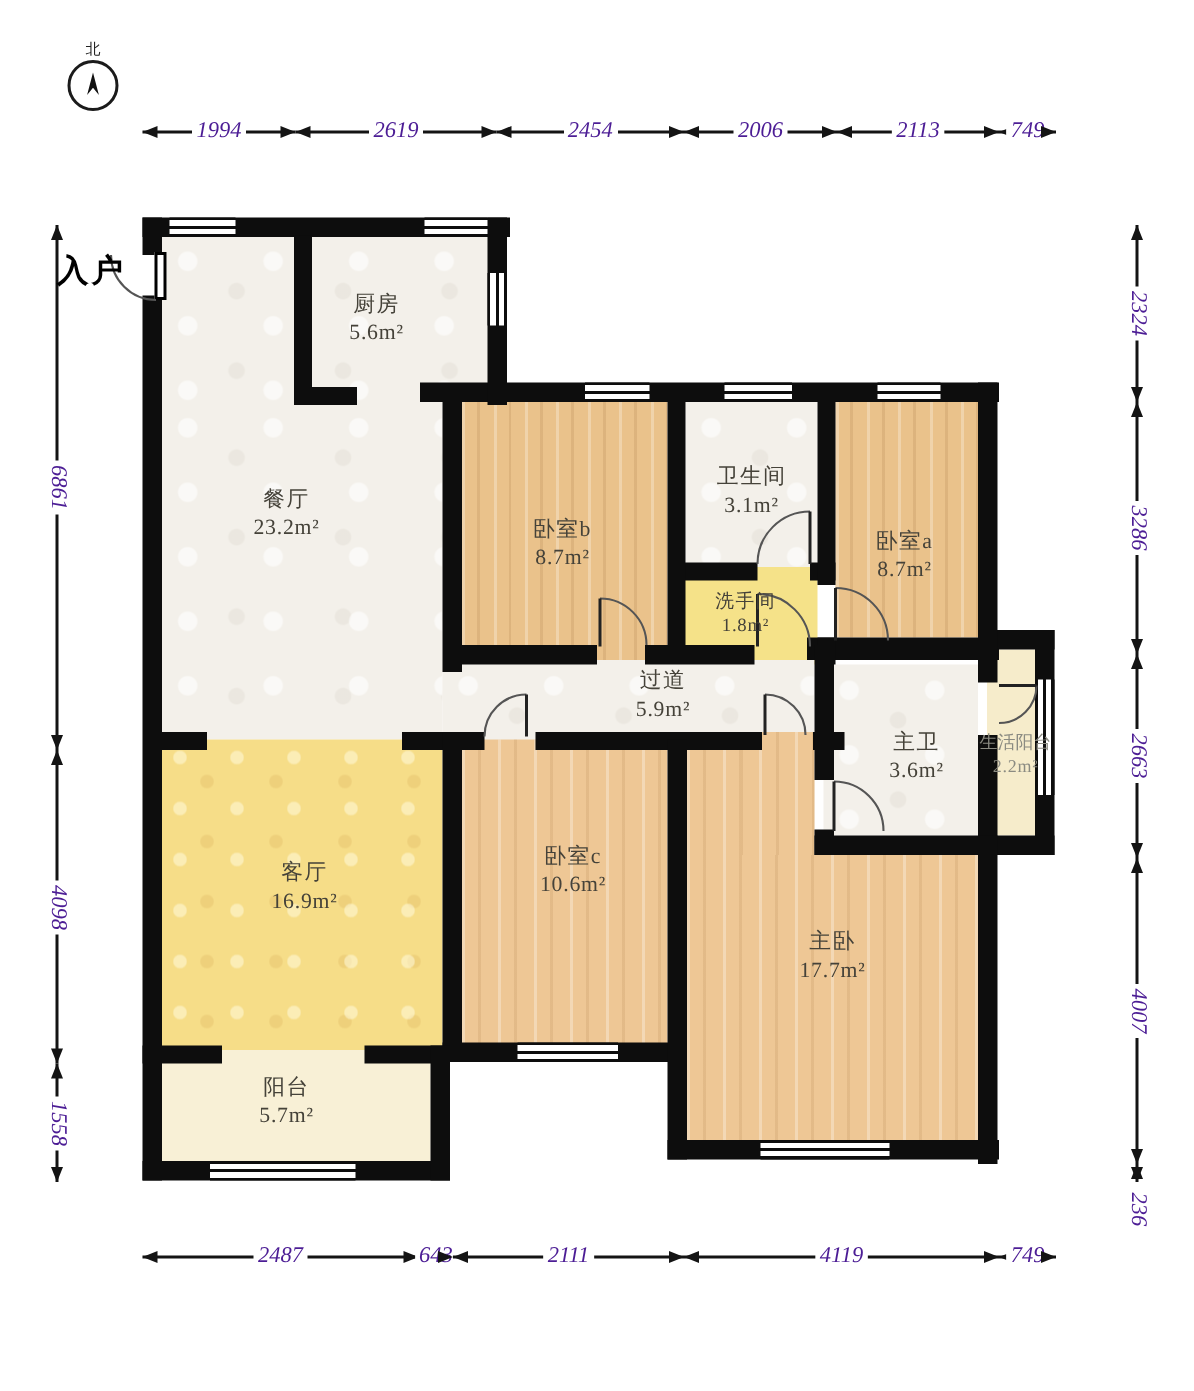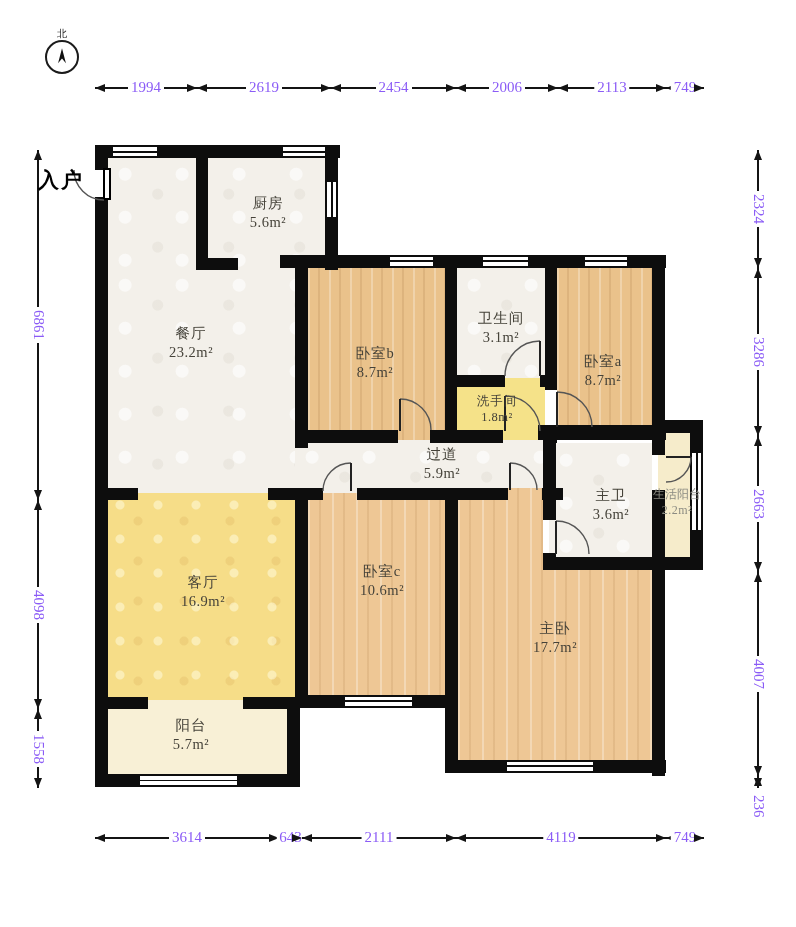--- a/index.html
+++ b/index.html
@@ -38,21 +38,21 @@
      z-index:20;white-space:nowrap;line-height:1.3;}
   .room-label .rname{display:block;font-size:14.5px;letter-spacing:1px;}
   .room-label .rarea{display:block;font-size:14.5px;letter-spacing:.5px;}
   .room-label.small .rname,.room-label.small .rarea{font-size:12.5px;}
   .room-label.ghost{color:#8b8b82;}
   .room-label.ghost .rname{font-size:12px;letter-spacing:0;}
   .room-label.ghost .rarea{font-size:12px;}
   #entrance-label{position:absolute;left:38px;top:166px;font-size:21px;font-weight:bold;color:#000;
      z-index:21;letter-spacing:2px;}
   
-  .dim{position:absolute;z-index:5;color:#8b5cf6;}
+  .dim{position:absolute;z-index:5;color:#4c1d95;font-style:italic;}
   .dim-h{height:0;border-top:2px solid #141414;}
   .dim-h::before{content:"";position:absolute;left:0;top:-5px;width:0;height:0;
      border-top:4px solid transparent;border-bottom:4px solid transparent;border-right:10px solid #141414;}
   .dim-h::after{content:"";position:absolute;right:0;top:-5px;width:0;height:0;
      border-top:4px solid transparent;border-bottom:4px solid transparent;border-left:10px solid #141414;}
   .dim-h>span{position:absolute;left:50%;top:-1px;transform:translate(-50%,-50%);background:#fff;
      padding:0 3px;font-size:15px;line-height:1.15;}
   .dim-v{width:0;border-left:2px solid #141414;}
   .dim-v::before{content:"";position:absolute;top:0;left:-5px;width:0;height:0;
      border-left:4px solid transparent;border-right:4px solid transparent;border-bottom:10px solid #141414;}
@@ -154,21 +154,21 @@
       <path d="M540,341 L540,376"></path>
       <path d="M505,396 L505,431"></path>
       <path d="M557,392 L557,427"></path>
       <path d="M351,463 L351,491"></path>
       <path d="M510,463 L510,490"></path>
       <path d="M556,521 L556,554"></path>
       <path d="M666,457 L691,457"></path>
     </g>
   </svg>
 
-  <div class="room-label" style="left:268px;top:213px">
+  <div class="room-label" style="left:251px;top:213px">
     <span class="rname">厨房</span>
     <span class="rarea">5.6m²</span>
     </div>
   <div class="room-label" style="left:191px;top:343px">
     <span class="rname">餐厅</span>
     <span class="rarea">23.2m²</span>
     </div>
   <div class="room-label" style="left:375px;top:363px">
     <span class="rname">卧室b</span>
     <span class="rarea">8.7m²</span>
@@ -238,21 +238,21 @@
       <span>2006</span>
     </div>
   <div class="dim dim-h" style="left:558px;top:87px;width:108px">
       <span>2113</span>
     </div>
   <div class="dim dim-h" style="left:666px;top:87px;width:38px">
       <span>749</span>
     </div>
 
   <div class="dim dim-h" style="left:95px;top:837px;width:184px">
-      <span>3614</span>
+      <span>2487</span>
     </div>
   <div class="dim dim-h" style="left:279px;top:837px;width:23px">
       <span>643</span>
     </div>
   <div class="dim dim-h" style="left:302px;top:837px;width:154px">
       <span>2111</span>
     </div>
   <div class="dim dim-h" style="left:456px;top:837px;width:210px">
       <span>4119</span>
     </div>

